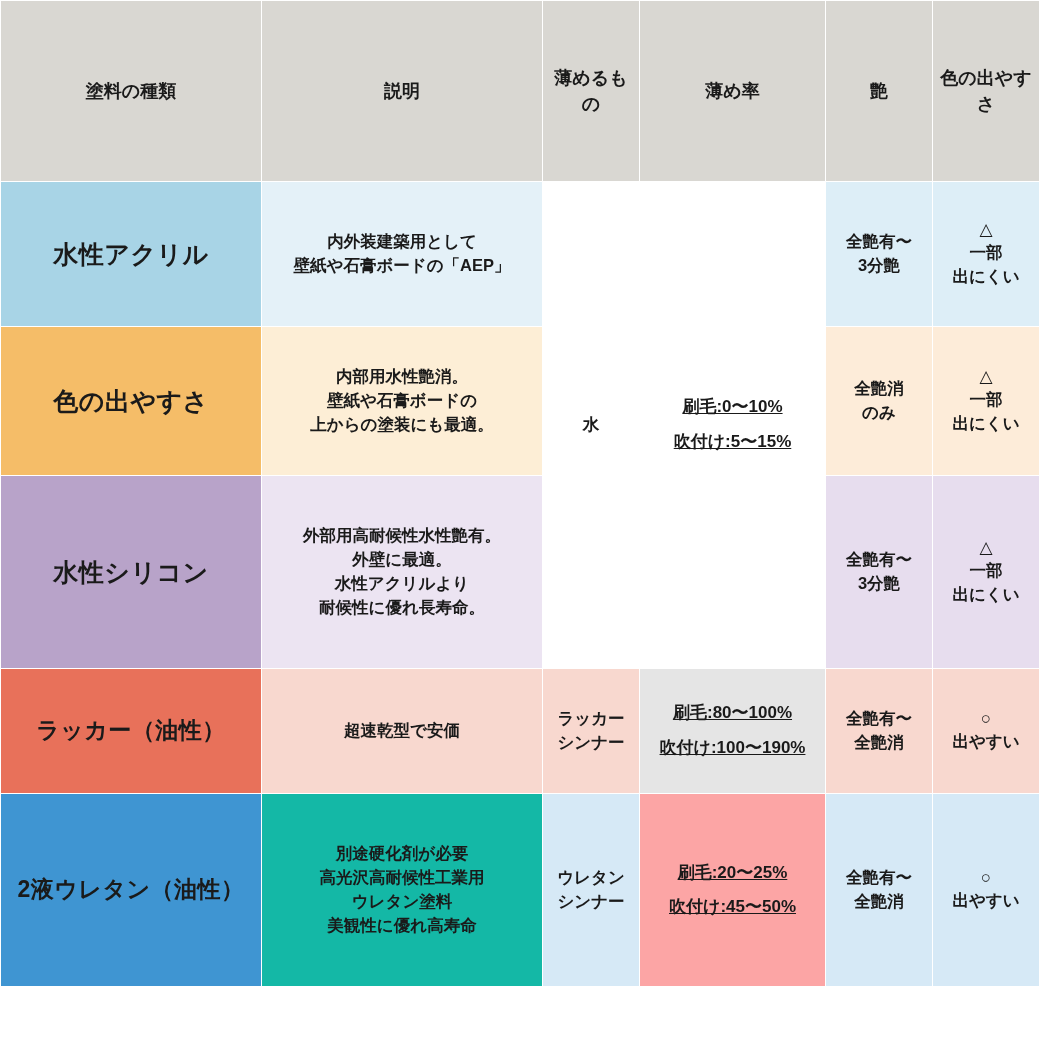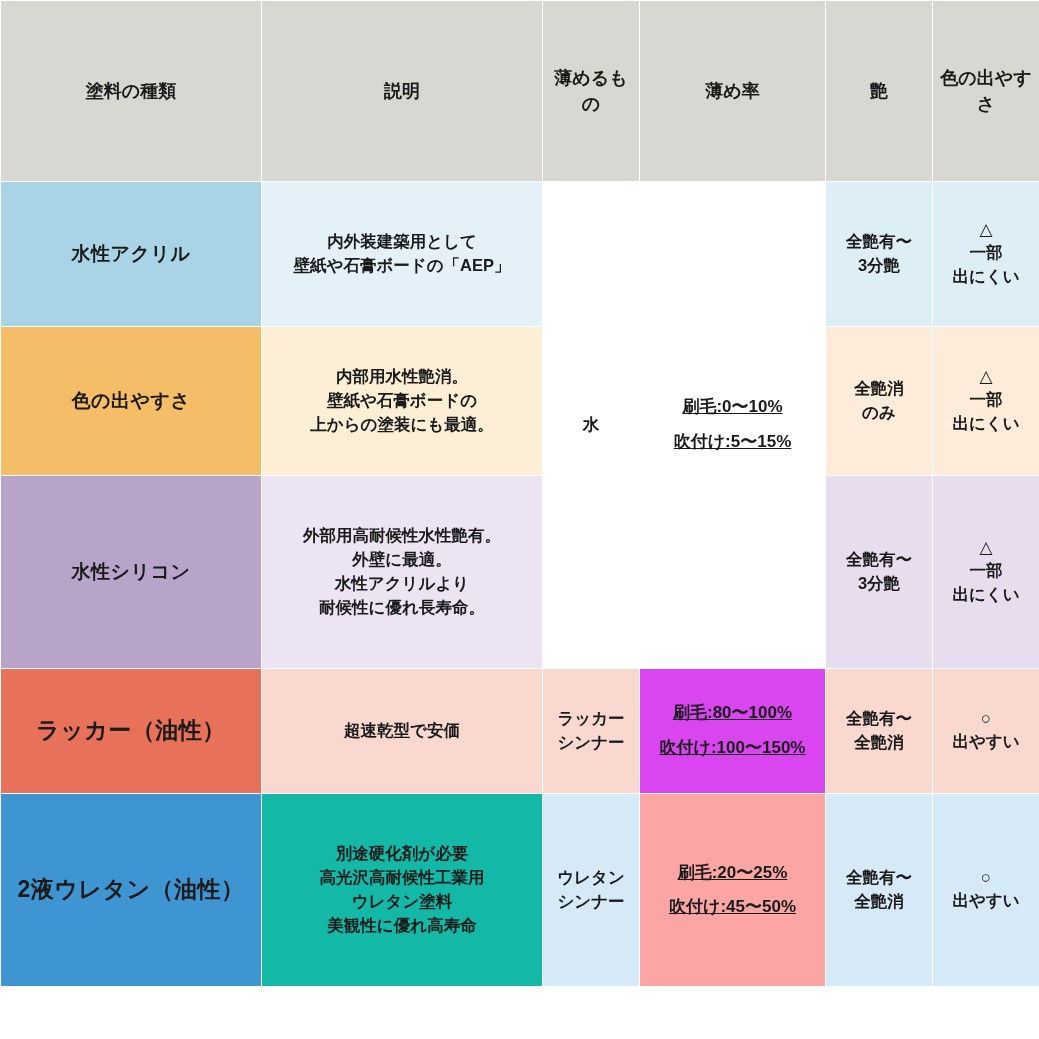--- a/index.html
+++ b/index.html
@@ -41,21 +41,21 @@
   thead th {
     background: #d9d7d2;
     font-size: 18px;
     height: 172px;
     font-weight: bold;
     color: #1a1a1a;
   }
 
   
   .type-cell {
-    font-size: 19px;
+    font-size: 25px;
     letter-spacing: 0.5px;
   }
   .type-cell.small {
     font-size: 23px;
   }
   .desc-cell {
     font-size: 16.5px;
   }
   .plain-cell {
     font-size: 16.5px;
@@ -83,21 +83,21 @@
   .row-naiso .color-cell    { background: #fdecd9; }
 
   .row-silicon .type-cell   { background: #b8a3c9; }
   .row-silicon .desc-cell   { background: #ece4f2; }
   .row-silicon .gloss-cell  { background: #e7ddee; }
   .row-silicon .color-cell  { background: #e7ddee; }
 
   .row-lacquer .type-cell   { background: #e8715a; }
   .row-lacquer .desc-cell   { background: #f8d8cf; }
   .row-lacquer .thin-cell   { background: #f8d8cf; }
-  .row-lacquer .rate-cell   { background: #d946ef; margin-top: 28px; }
+  .row-lacquer .rate-cell   { background: #e5e5e5; margin-top: 28px; }
   .row-lacquer .gloss-cell  { background: #f8d8cf; }
   .row-lacquer .color-cell  { background: #f8d8cf; }
 
   .row-urethane .type-cell  { background: #3f95d2; }
   .row-urethane .desc-cell  { background: #14b8a6; }
   .row-urethane .thin-cell  { background: #d6e9f6; }
   .row-urethane .rate-cell  { background: #fca5a5; }
   .row-urethane .gloss-cell { background: #d6e9f6; }
   .row-urethane .color-cell { background: #d6e9f6; }
 
@@ -192,21 +192,21 @@
     <tr class="row-lacquer">
       <td class="type-cell small">ラッカー（油性）</td>
       <td class="desc-cell">超速乾型で安価</td>
       <td class="plain-cell thin-cell stack">
         <div>ラッカー</div>
         <div>シンナー</div>
       </td>
       <td class="mid-cell rate-cell stack">
         <div>刷毛:80〜100%</div>
         <div style="height:10px"></div>
-        <div>吹付け:100〜150%</div>
+        <div>吹付け:100〜190%</div>
       </td>
       <td class="gloss-cell stack">
         <div>全艶有〜</div>
         <div>全艶消</div>
       </td>
       <td class="color-cell stack">
         <span class="mark">○</span>
         <div>出やすい</div>
       </td>
     </tr>

